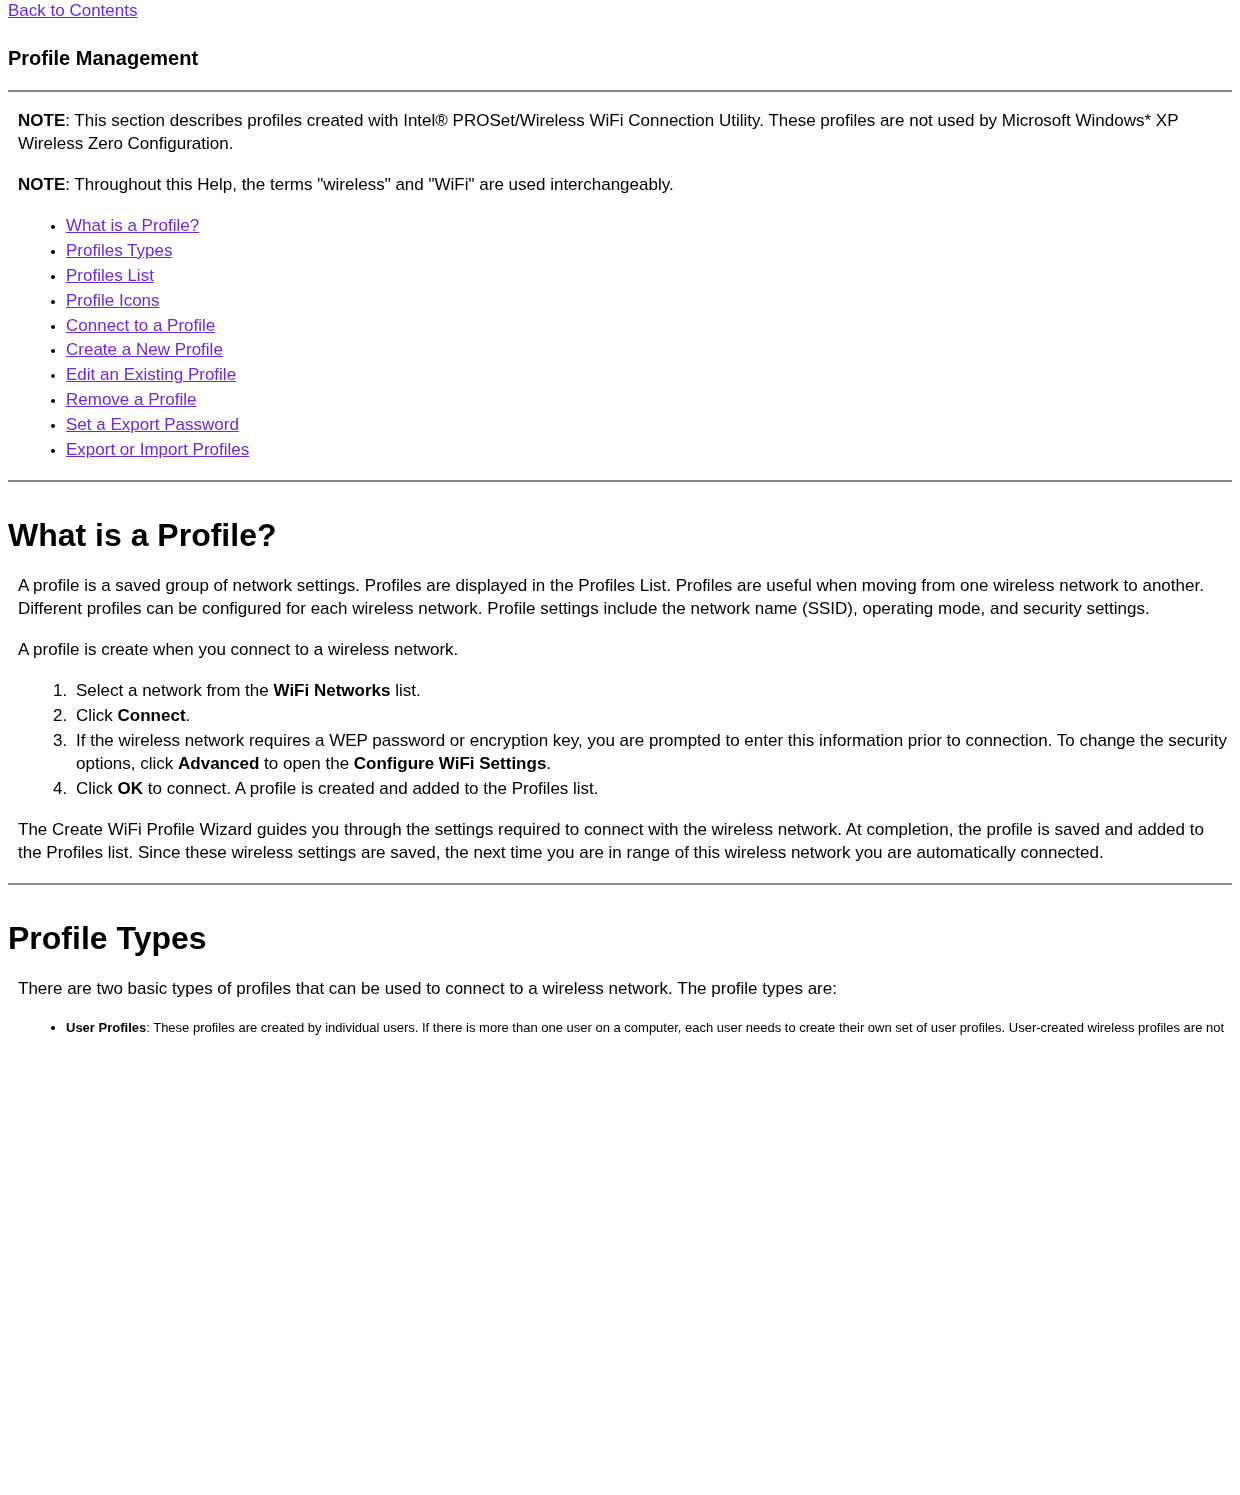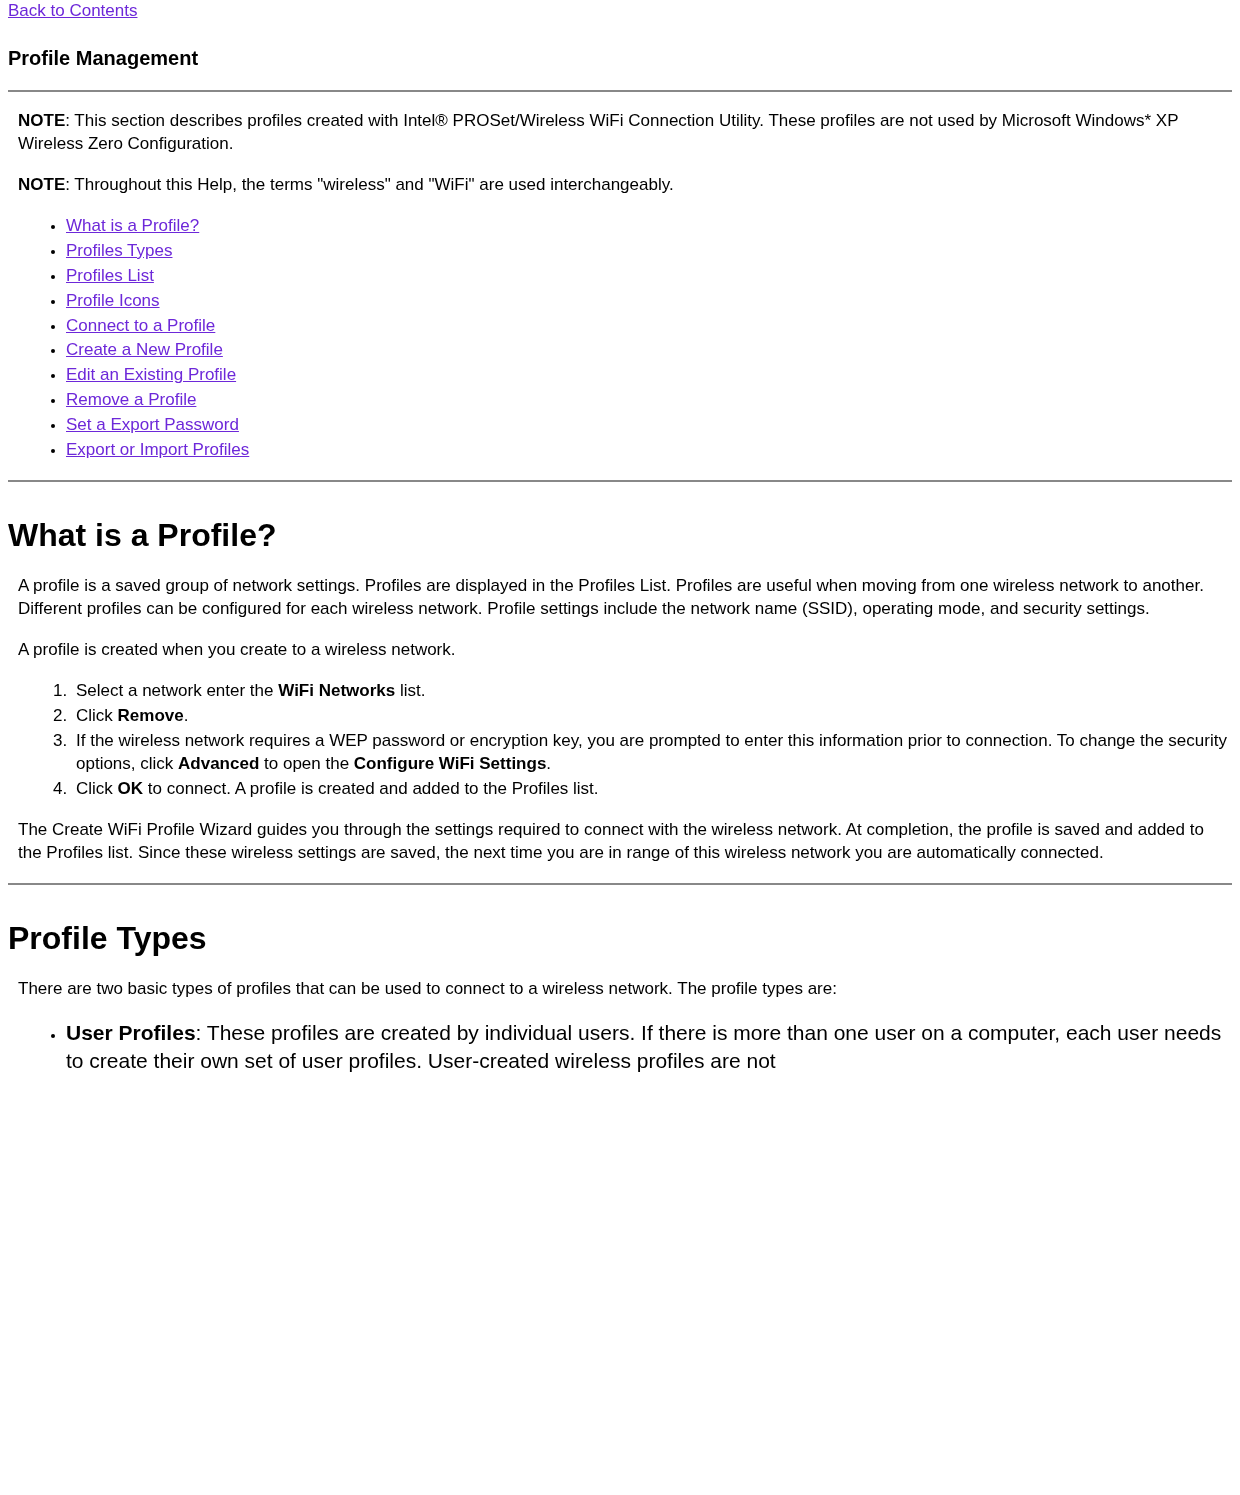--- a/index.html
+++ b/index.html
@@ -61,21 +61,21 @@
     ul.bullet-list {
       list-style-type: disc;
       margin: 18px 0;
       padding-left: 58px;
     }
     ul.bullet-list li {
       margin: 2px 0;
       font-size: 13px;
     }
     ul.bullet-list li .bullet-body {
-      font-size: 21px;
+      font-size: 13px;
     }
     .bold {
       font-weight: bold;
     }
   </style>
 </head>
 <body>
 
 
 
@@ -105,28 +105,28 @@
   <li><a href="#">Set a Export Password</a></li>
   <li><a href="#">Export or Import Profiles</a></li>
 </ul>
 
 <hr>
 
 <h2>What is a Profile?</h2>
 
 <p>A profile is a saved group of network settings. Profiles are displayed in the Profiles List. Profiles are useful when moving from one wireless network to another. Different profiles can be configured for each wireless network. Profile settings include the network name (SSID), operating mode, and security settings.</p>
 
-<p>A profile is created when you create to a wireless network.</p>
+<p>A profile is create when you connect to a wireless network.</p>
 
 <ol>
   <li>
-    <span>Select a network enter the </span><span class="bold">WiFi Networks</span><span> list.</span>
+    <span>Select a network from the </span><span class="bold">WiFi Networks</span><span> list.</span>
   </li>
   <li>
-    <span>Click </span><span class="bold">Remove</span><span>.</span>
+    <span>Click </span><span class="bold">Connect</span><span>.</span>
   </li>
   <li>
     <span>If the wireless network requires a WEP password or encryption key, you are prompted to enter this information prior to connection. To change the security options, click </span><span class="bold">Advanced</span><span> to open the </span><span class="bold">Configure WiFi Settings</span><span>.</span>
   </li>
   <li>
     <span>Click </span><span class="bold">OK</span><span> to connect. A profile is created and added to the Profiles list.</span>
   </li>
 </ol>
 
 <p>The Create WiFi Profile Wizard guides you through the settings required to connect with the wireless network. At completion, the profile is saved and added to the Profiles list. Since these wireless settings are saved, the next time you are in range of this wireless network you are automatically connected.</p>

